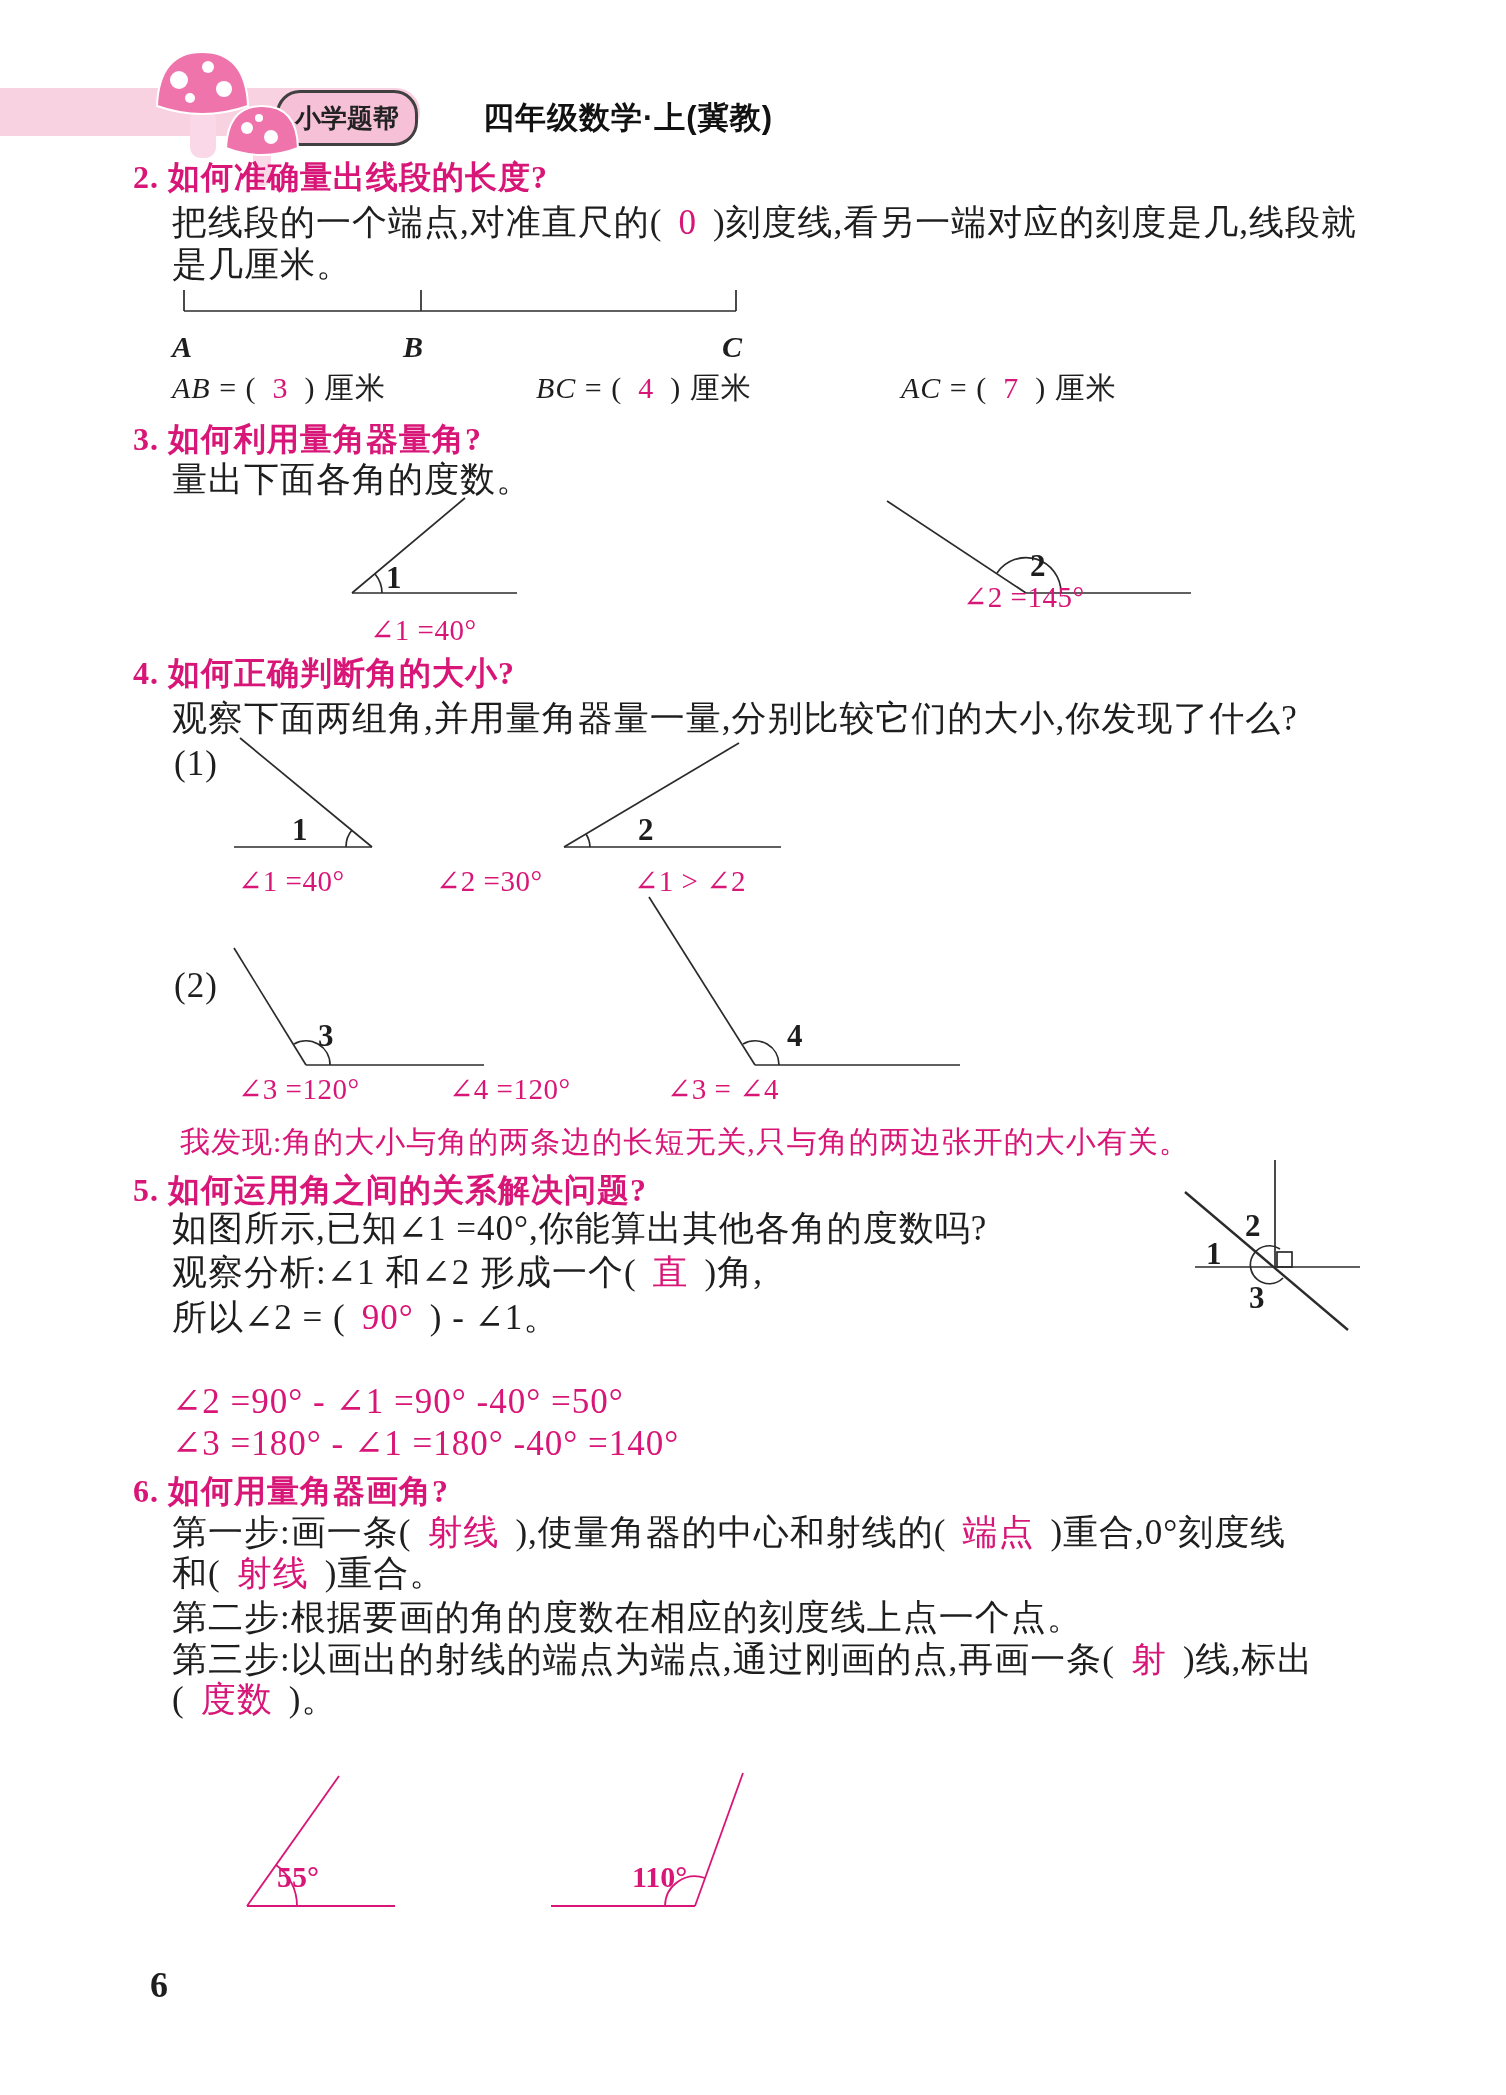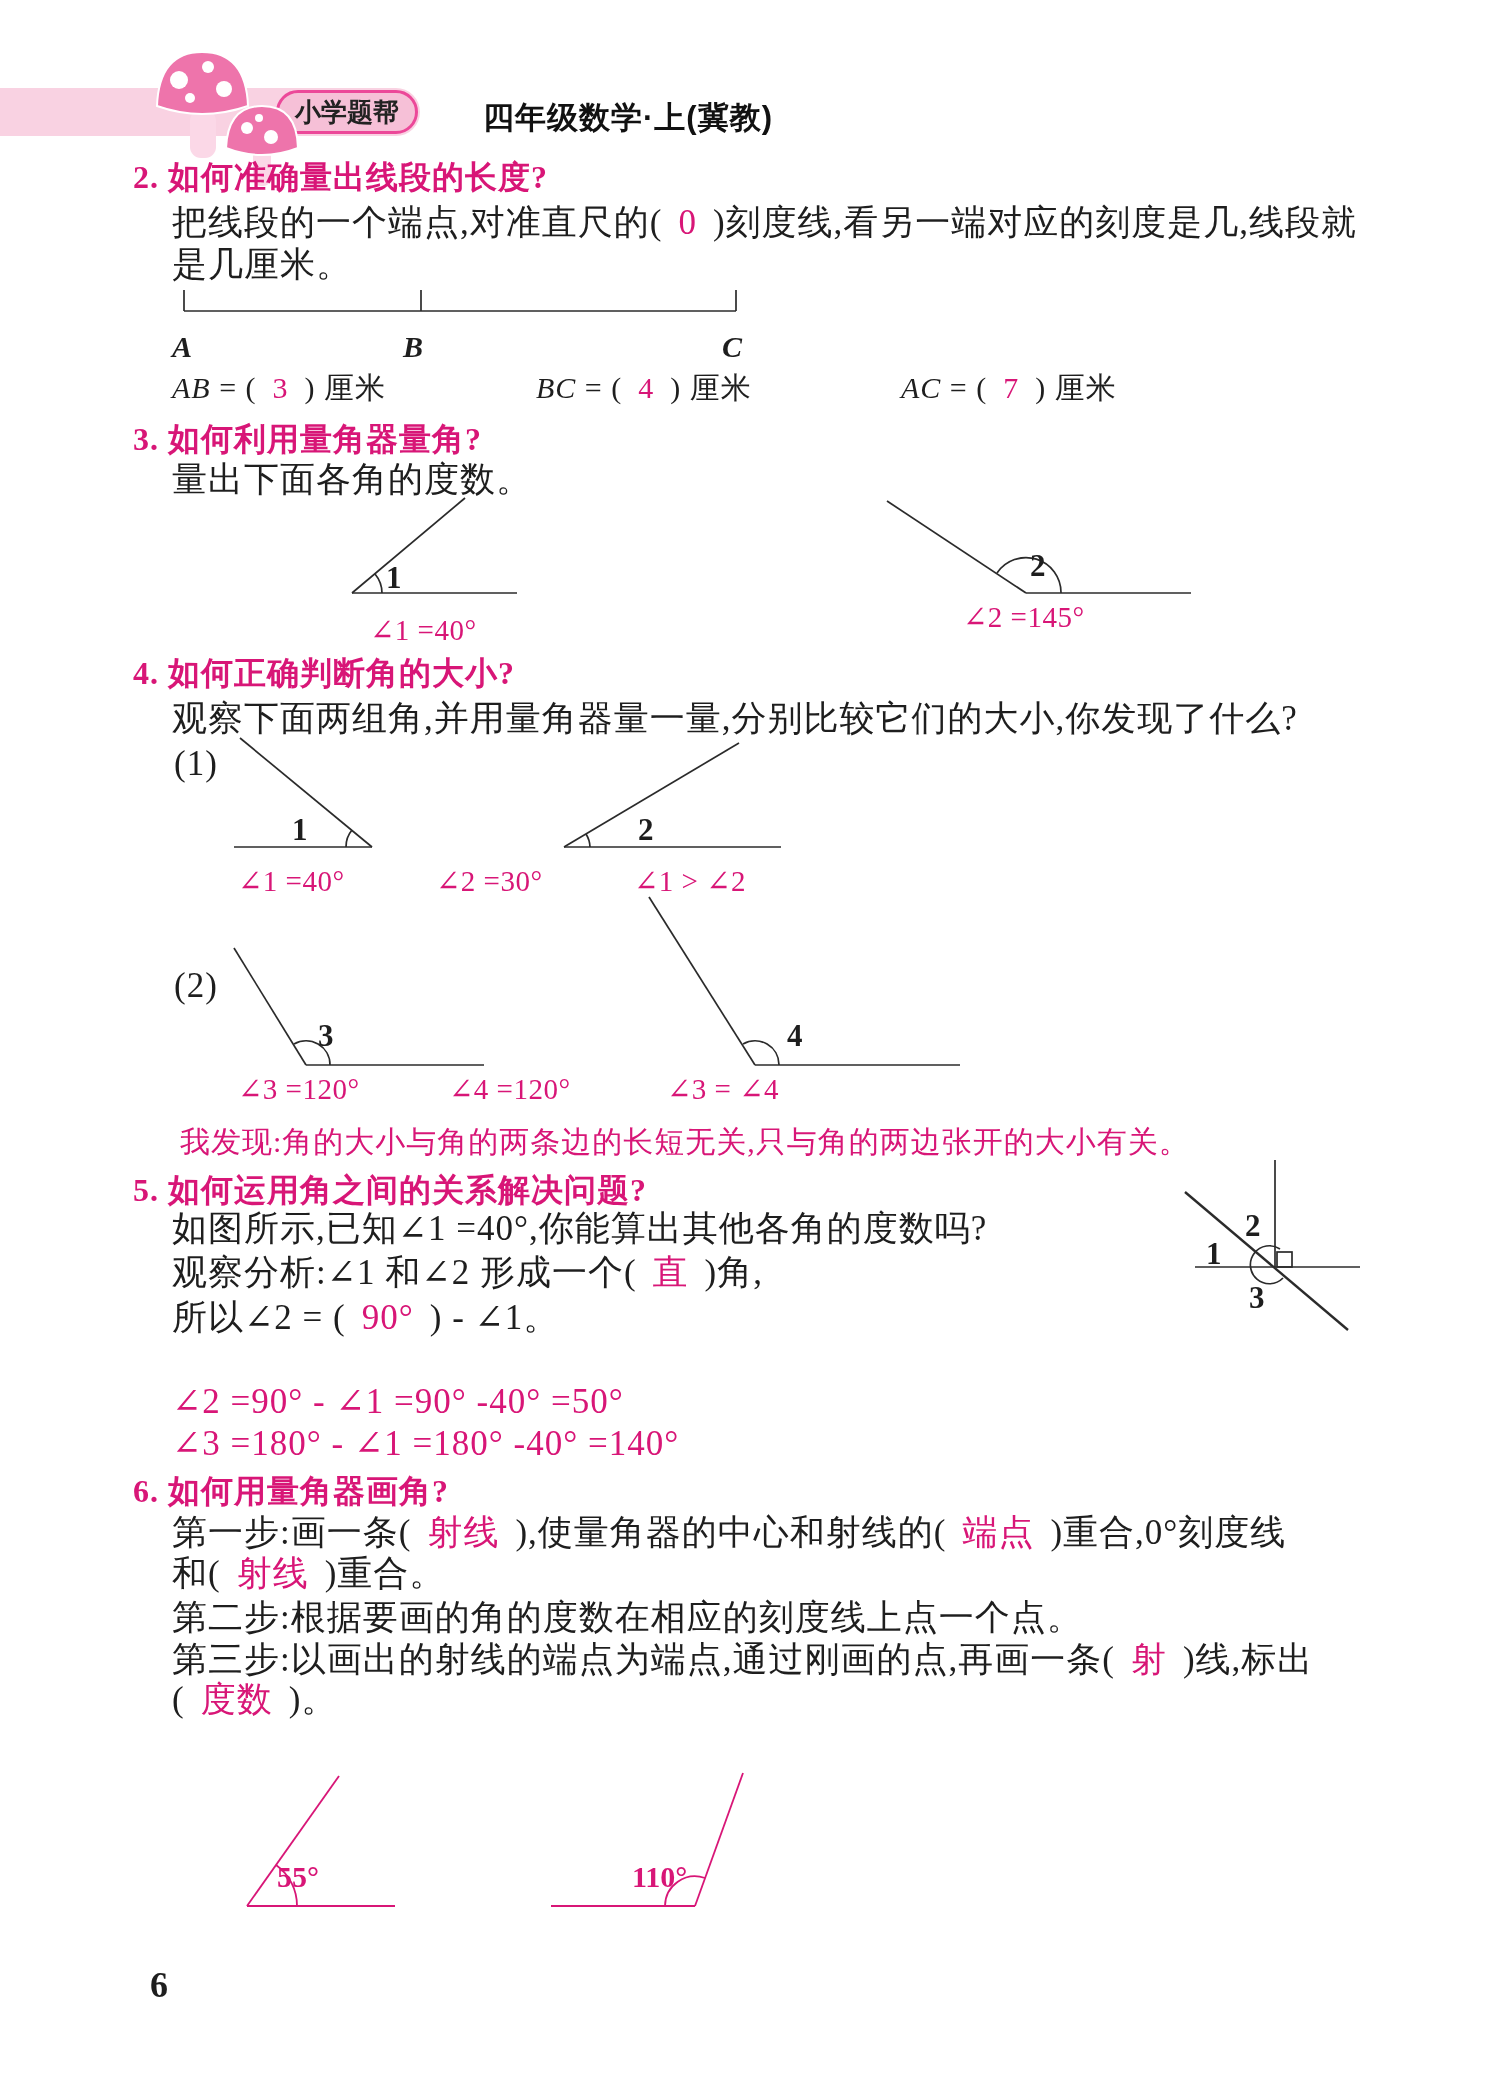--- a/index.html
+++ b/index.html
@@ -15,22 +15,22 @@
   .pink{color:var(--pink);}
   .c-a{color:var(--pink); padding:0 16px;}
   .c-i{font-style:italic;}
   .figlabel{font-size:31px; font-weight:bold;}
   .ptlabel{font-size:30px; font-weight:bold; font-style:italic;}
   .anglabel{font-size:29px; color:var(--pink); letter-spacing:0.5px;}
   .dgr{font-size:30px; font-weight:bold; color:var(--pink);}
   
   .hdr-bar{position:absolute; left:0; top:88px; width:420px; height:48px;
     background:var(--bar); border-radius:0 26px 26px 0;}
-  .hdr-pill{position:absolute; left:276px; top:90px; width:142px; height:44px;
-    background:#f6c0d7; border:3px solid #ec4899; border-radius:24px; box-sizing:border-box;
+  .hdr-pill{position:absolute; left:276px; top:90px; width:142px; height:56px;
+    background:#f6c0d7; border:3px solid #404040; border-radius:24px; box-sizing:border-box;
     display:flex; align-items:center; justify-content:center;
     font-family:"Liberation Sans","DejaVu Sans",sans-serif; font-weight:bold;
     font-size:26px; color:#222;}
   .hdr-title{position:absolute; left:455px; top:97px;
     font-family:"Liberation Sans","DejaVu Sans",sans-serif; font-weight:bold;
     font-size:31px; color:#111; letter-spacing:1px;margin-left:28px;}
   .pagenum{position:absolute; left:150px; top:1964px; font-size:36px; font-weight:bold;}
   svg.overlay{position:absolute; left:0; top:0; pointer-events:none;}
   .kline{stroke:#2b2b2b; stroke-width:1.7; fill:none;}
   .pline{stroke:var(--pink); stroke-width:1.8; fill:none;}
@@ -131,21 +131,21 @@
   <div class="abs ptlabel" style="left:722px; top:330px">C</div>
   <div class="abs line" style="left:172px; top:368px; font-size:30px"><span class="c-i">AB</span><span> = (</span><span class="c-a">3</span><span>) 厘米</span></div>
   <div class="abs line" style="left:536px; top:368px; font-size:30px"><span class="c-i">BC</span><span> = (</span><span class="c-a">4</span><span>) 厘米</span></div>
   <div class="abs line" style="left:901px; top:368px; font-size:30px"><span class="c-i">AC</span><span> = (</span><span class="c-a">7</span><span>) 厘米</span></div>
 
   <div class="abs heading" style="left:133px; top:418px">3. 如何利用量角器量角?</div>
   <div class="abs line" style="left:172px; top:456px">量出下面各角的度数。</div>
   <div class="abs figlabel" style="left:386px; top:560px">1</div>
   <div class="abs figlabel" style="left:1030px; top:548px">2</div>
   <div class="abs anglabel" style="left:370px; top:613px">∠1 =40°</div>
-  <div class="abs anglabel" style="left:963px; top:600px">∠2 =145°</div>
+  <div class="abs anglabel" style="left:963px; top:580px">∠2 =145°</div>
 
   <div class="abs heading" style="left:133px; top:652px">4. 如何正确判断角的大小?</div>
   <div class="abs line" style="left:172px; top:695px">观察下面两组角,并用量角器量一量,分别比较它们的大小,你发现了什么?</div>
   <div class="abs line" style="left:174px; top:744px">(1)</div>
   <div class="abs figlabel" style="left:292px; top:812px">1</div>
   <div class="abs figlabel" style="left:638px; top:812px">2</div>
   <div class="abs anglabel" style="left:238px; top:864px">∠1 =40°</div>
   <div class="abs anglabel" style="left:436px; top:864px">∠2 =30°</div>
   <div class="abs anglabel" style="left:634px; top:864px">∠1 &gt; ∠2</div>
   <div class="abs line" style="left:174px; top:966px">(2)</div>

